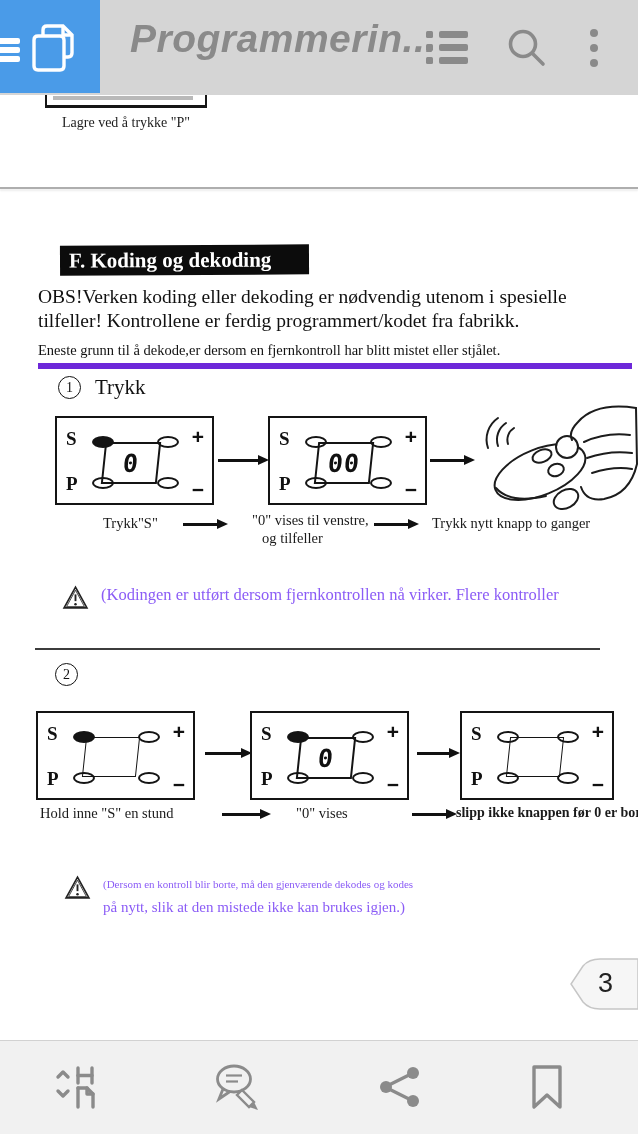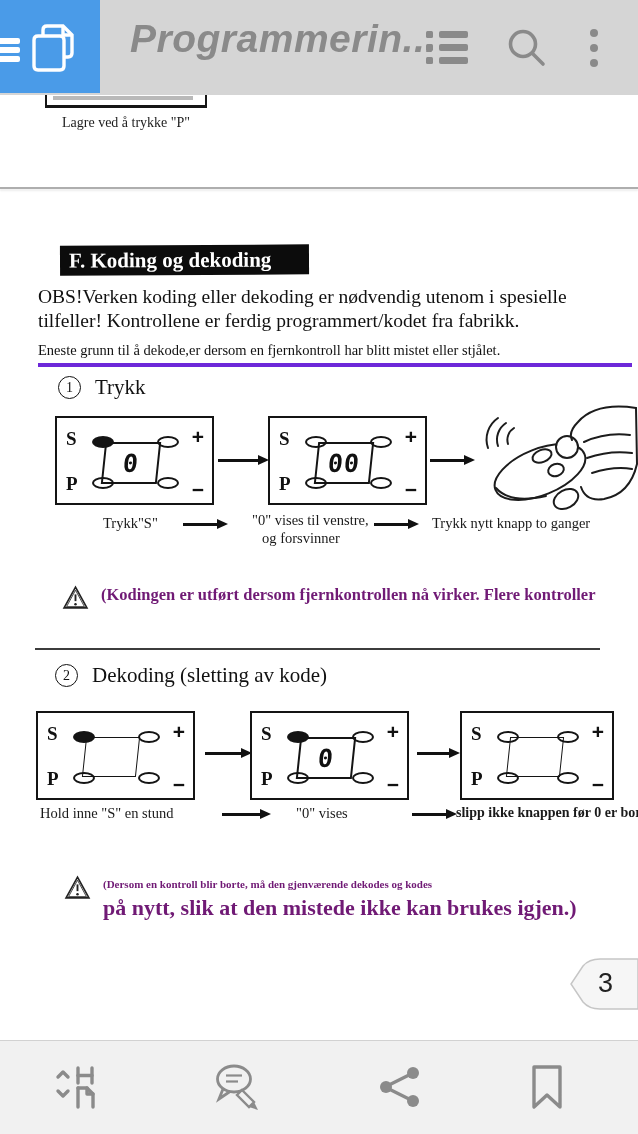--- a/index.html
+++ b/index.html
@@ -20,21 +20,21 @@
   #cutbox{left:45px;top:0px;width:158px;height:10px;border-left:2px solid #161616;border-right:2px solid #161616;border-bottom:3px solid #161616;}
   #cutbox div{position:absolute;left:6px;top:1px;width:140px;height:4px;background:#b9b9b9;}
   #lagre{left:62px;top:20px;font-size:14px;color:#1c1c1c;}
   #pagesep{left:0;top:92px;width:638px;height:2px;background:#aeaeae;box-shadow:0 2px 2px rgba(0,0,0,.08);}
 
   #secHeader{left:60px;top:150px;width:240px;height:30px;background:#0c0c0c;color:#fff;
              font-weight:700;font-size:21px;display:flex;align-items:center;padding-left:9px;transform:rotate(-.3deg);}
   .bodyline{white-space:nowrap;color:#111;}
   #intro1{left:38px;top:191px;font-size:19.5px;}
   #intro2{left:38px;top:215px;font-size:19.5px;}
-  #note{left:38px;top:247px;width:594px;font-size:14.5px;padding-bottom:4px;border-bottom:4px solid #6d28d9;}
+  #note{left:38px;top:247px;width:594px;font-size:14.5px;padding-bottom:4px;border-bottom:6px solid #6d28d9;}
 
   .numcirc{display:inline-flex;width:21px;height:21px;border:1.5px solid #111;border-radius:50%;
            align-items:center;justify-content:center;font-size:14px;color:#111;}
   #kodeHead{left:58px;top:280px;display:flex;align-items:center;gap:14px;font-size:21px;color:#111;}
   #dekodHead{left:55px;top:568px;display:flex;align-items:center;gap:14px;font-size:21px;color:#111;}
 
   
   .panel{position:absolute;width:155px;height:85px;border:2.5px solid #141414;background:#fff;}
   .plab{position:absolute;font-weight:700;font-size:19px;color:#111;}
   .oval{position:absolute;width:18px;height:8px;border:2.5px solid #141414;border-radius:50%;}
@@ -48,21 +48,21 @@
   .pl-o{right:33px;top:18px;} .mn-o{right:33px;bottom:14px;}
   .pl-s{right:8px;top:7px;} .mn-s{right:8px;bottom:1px;}
 
   .arr{position:absolute;height:2.5px;background:#111;}
   .arr::after{content:'';position:absolute;right:-9px;top:-4.5px;border-left:11px solid #111;
               border-top:5.5px solid transparent;border-bottom:5.5px solid transparent;}
 
   .cap{position:absolute;font-size:14.5px;color:#1a1a1a;white-space:nowrap;}
 
   .warnrow{position:absolute;display:flex;gap:12px;}
-  .warntext{font-size:16.5px;line-height:23px;color:#701a75;white-space:nowrap;font-weight:bold;}
+  .warntext{font-size:16.5px;line-height:23px;color:#8b5cf6;white-space:nowrap;}
   #divider2{left:35px;top:553px;width:565px;height:2px;background:#3c3c3c;}
 
   
   #pagetag{left:568px;top:861px;width:70px;height:56px;}
   #pagetag span{position:absolute;left:30px;top:12px;font-family:"Liberation Sans",sans-serif;font-size:27px;color:#222;}
 
   
   #toolbar{left:0;top:1040px;width:638px;height:94px;background:#f1f1f1;border-top:1px solid #d2d2d2;}
   .tb-ic{position:absolute;top:18px;width:56px;height:56px;display:flex;align-items:center;justify-content:center;}
 </style>
@@ -174,40 +174,39 @@
       <path d="M116,40 Q138,30 162,33"></path>
       <path d="M119,56 Q142,48 164,51"></path>
       <path d="M124,71 Q146,64 164,67"></path>
       <ellipse cx="98" cy="97" rx="13" ry="9" transform="rotate(-28 98 97)" fill="#fff"></ellipse>
     </g>
   </svg>
 
   <div class="cap" style="left:103px;top:420px;">Trykk"S"</div>
   <div class="arr" style="left:183px;top:428px;width:36px;"></div>
   <div class="cap" style="left:252px;top:417px;">"0" vises til venstre,</div>
-  <div class="cap" style="left:262px;top:435px;">og forsvinner</div>
+  <div class="cap" style="left:262px;top:435px;">og tilfeller</div>
   <div class="arr" style="left:374px;top:428px;width:36px;"></div>
   <div class="cap" style="left:432px;top:420px;">Trykk nytt knapp to ganger</div>
 
   <div class="warnrow" style="left:62px;top:488px;">
     <svg width="27" height="25" viewBox="0 0 26 24" style="margin-top:2px;">
       <path d="M13 2 L24 22 L2 22 Z" fill="none" stroke="#222" stroke-width="1.6"></path>
       <path d="M13 5 L21.6 20.8 L4.4 20.8 Z" fill="none" stroke="#222" stroke-width="0.8"></path>
       <line x1="13" y1="9" x2="13" y2="15.5" stroke="#222" stroke-width="1.8"></line>
       <circle cx="13" cy="18.6" r="1.2" fill="#222"></circle>
     </svg>
     <div>
       <div class="warntext">(Kodingen er utført dersom fjernkontrollen nå virker. Flere kontroller</div>
     </div>
   </div>
   <div class="abs" id="divider2"></div>
 
   <div class="abs" id="dekodHead">
     <span class="numcirc">2</span>
-    <span>Dekoding (sletting av kode)</span>
   </div>
 
   <div class="panel" style="left:36px;top:616px;">
     <span class="plab s-l">S</span>
     <span class="oval filled s-o"></span>
     <div class="disp" style="border-width:1.8px;"></div>
     <span class="plab p-l">P</span>
     <span class="oval p-o"></span>
     <span class="oval pl-o"></span>
     <span class="sign pl-s">+</span>
@@ -249,21 +248,21 @@
 
   <div class="warnrow" style="left:64px;top:778px;">
     <svg width="27" height="25" viewBox="0 0 26 24" style="margin-top:2px;">
       <path d="M13 2 L24 22 L2 22 Z" fill="none" stroke="#222" stroke-width="1.6"></path>
       <path d="M13 5 L21.6 20.8 L4.4 20.8 Z" fill="none" stroke="#222" stroke-width="0.8"></path>
       <line x1="13" y1="9" x2="13" y2="15.5" stroke="#222" stroke-width="1.8"></line>
       <circle cx="13" cy="18.6" r="1.2" fill="#222"></circle>
     </svg>
     <div>
       <div class="warntext" style="font-size:11px;">(Dersom en kontroll blir borte, må den gjenværende dekodes og kodes</div>
-      <div class="warntext" style="font-size:22px;text-align:center;">på nytt, slik at den mistede ikke kan brukes igjen.)</div>
+      <div class="warntext" style="font-size:15px;">på nytt, slik at den mistede ikke kan brukes igjen.)</div>
     </div>
   </div>
 
   <div class="abs" id="pagetag">
     <svg width="70" height="56" viewBox="0 0 70 56">
       <path d="M70 3 H32 Q21 3 15 10 L3 28 L15 46 Q21 53 32 53 H70 Z" fill="#f6f6f6" stroke="#c6c6c6" stroke-width="1.5"></path>
     </svg>
     <span>3</span>
   </div>
 </div>

